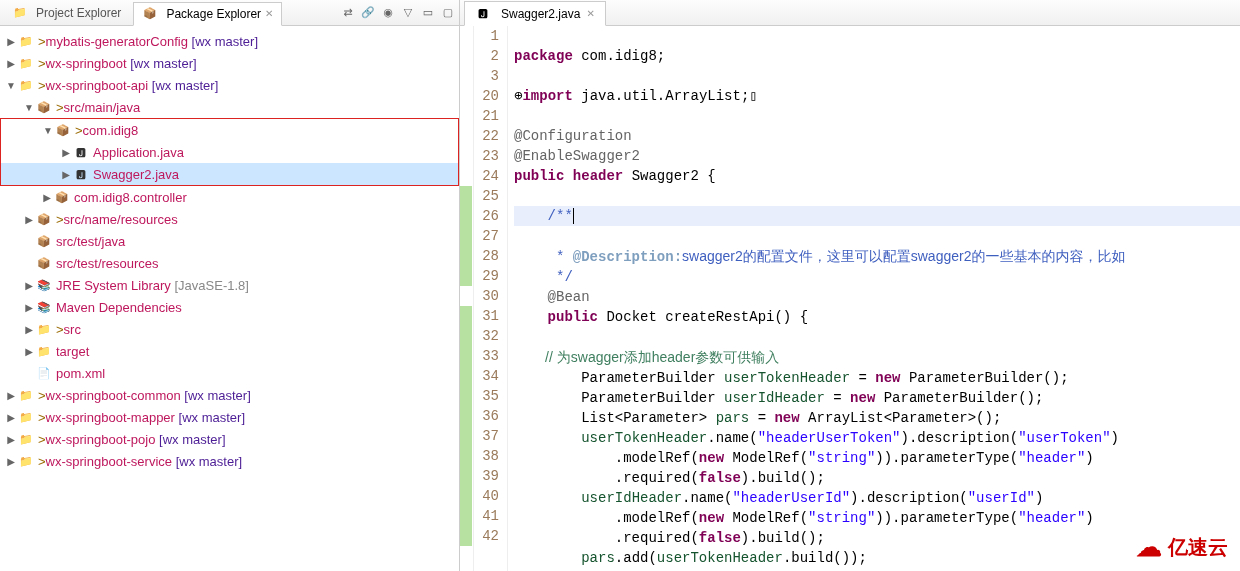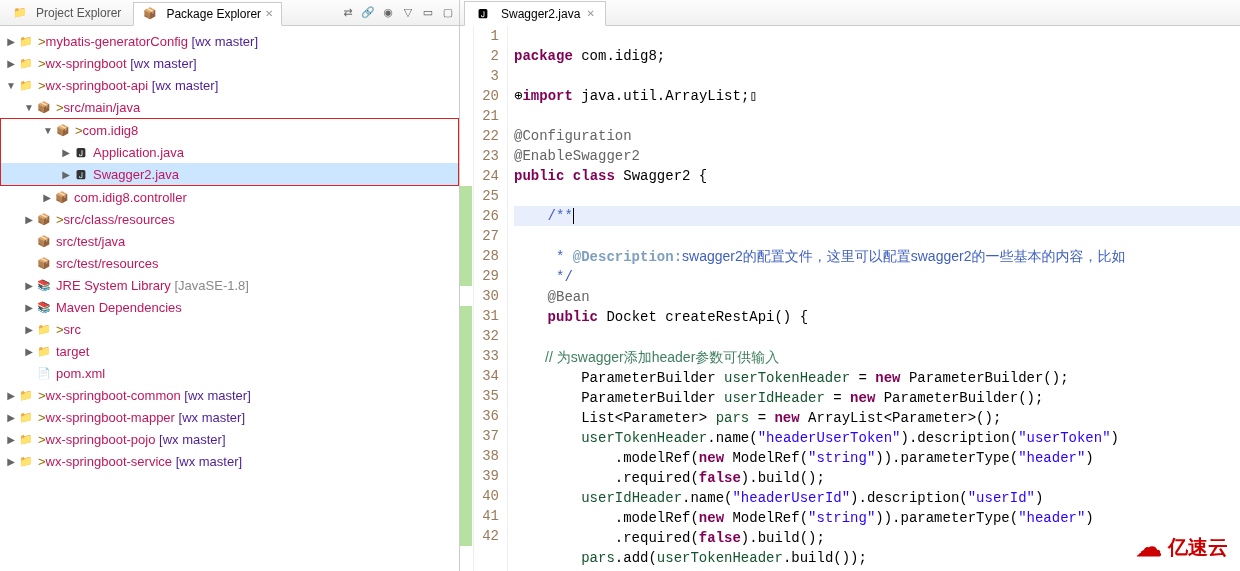--- a/index.html
+++ b/index.html
@@ -128,21 +128,21 @@
         <span class="ind" style="width:40px"></span>
           <span class="twisty">▶</span>
         <span class="t-ico">📦</span>
         <span class="t-label">com.idig8.controller</span>
       </div>
       <div class="tree-row">
         <span class="ind" style="width:22px"></span>
           <span class="twisty">▶</span>
         <span class="t-ico">📦</span>
         <span class="decorator">&gt; </span>
-          <span class="t-label">src/class/resources</span>
+          <span class="t-label">src/name/resources</span>
       </div>
       <div class="tree-row">
         <span class="ind" style="width:22px"></span>
           <span class="twisty none">▶</span>
         <span class="t-ico">📦</span>
         <span class="t-label">src/test/java</span>
       </div>
       <div class="tree-row">
         <span class="ind" style="width:22px"></span>
           <span class="twisty none">▶</span>
@@ -273,21 +273,21 @@
           <div class="ln">41</div>
           <div class="ln">42</div>
         </div>
       <div class="code">
 <span class="line"><span class="kw">package</span><span> com.idig8;</span></span>
 <span class="line"> </span>
 <span class="line">⊕<span class="kw">import</span><span> java.util.ArrayList;</span>▯</span>
 <span class="line"> </span>
 <span class="line"><span class="ann">@Configuration</span></span>
 <span class="line"><span class="ann">@EnableSwagger2</span></span>
-<span class="line"><span class="kw">public</span> <span class="kw">class</span><span> Swagger2 {</span></span>
+<span class="line"><span class="kw">public</span> <span class="kw">header</span><span> Swagger2 {</span></span>
 <span class="line"> </span>
 <span class="line hl"><span class="doc">    /**</span><span class="cur"></span></span>
 <span class="line"><span class="doc">     * </span><span class="doctag">@Description:</span><span class="doc cjk">swagger2的配置文件，这里可以配置swagger2的一些基本的内容，比如</span></span>
 <span class="line"><span class="doc">     */</span></span>
 <span class="line"><span class="ann">    @Bean</span></span>
 <span class="line">    <span class="kw">public</span><span> Docket createRestApi() {</span></span>
 <span class="line"> </span>
 <span class="line"><span class="cmt cjk">        // 为swagger添加header参数可供输入</span></span>
 <span class="line"><span>        ParameterBuilder </span><span class="fld">userTokenHeader</span><span> = </span><span class="kw">new</span><span> ParameterBuilder();</span></span>
 <span class="line"><span>        ParameterBuilder </span><span class="fld">userIdHeader</span><span> = </span><span class="kw">new</span><span> ParameterBuilder();</span></span>

